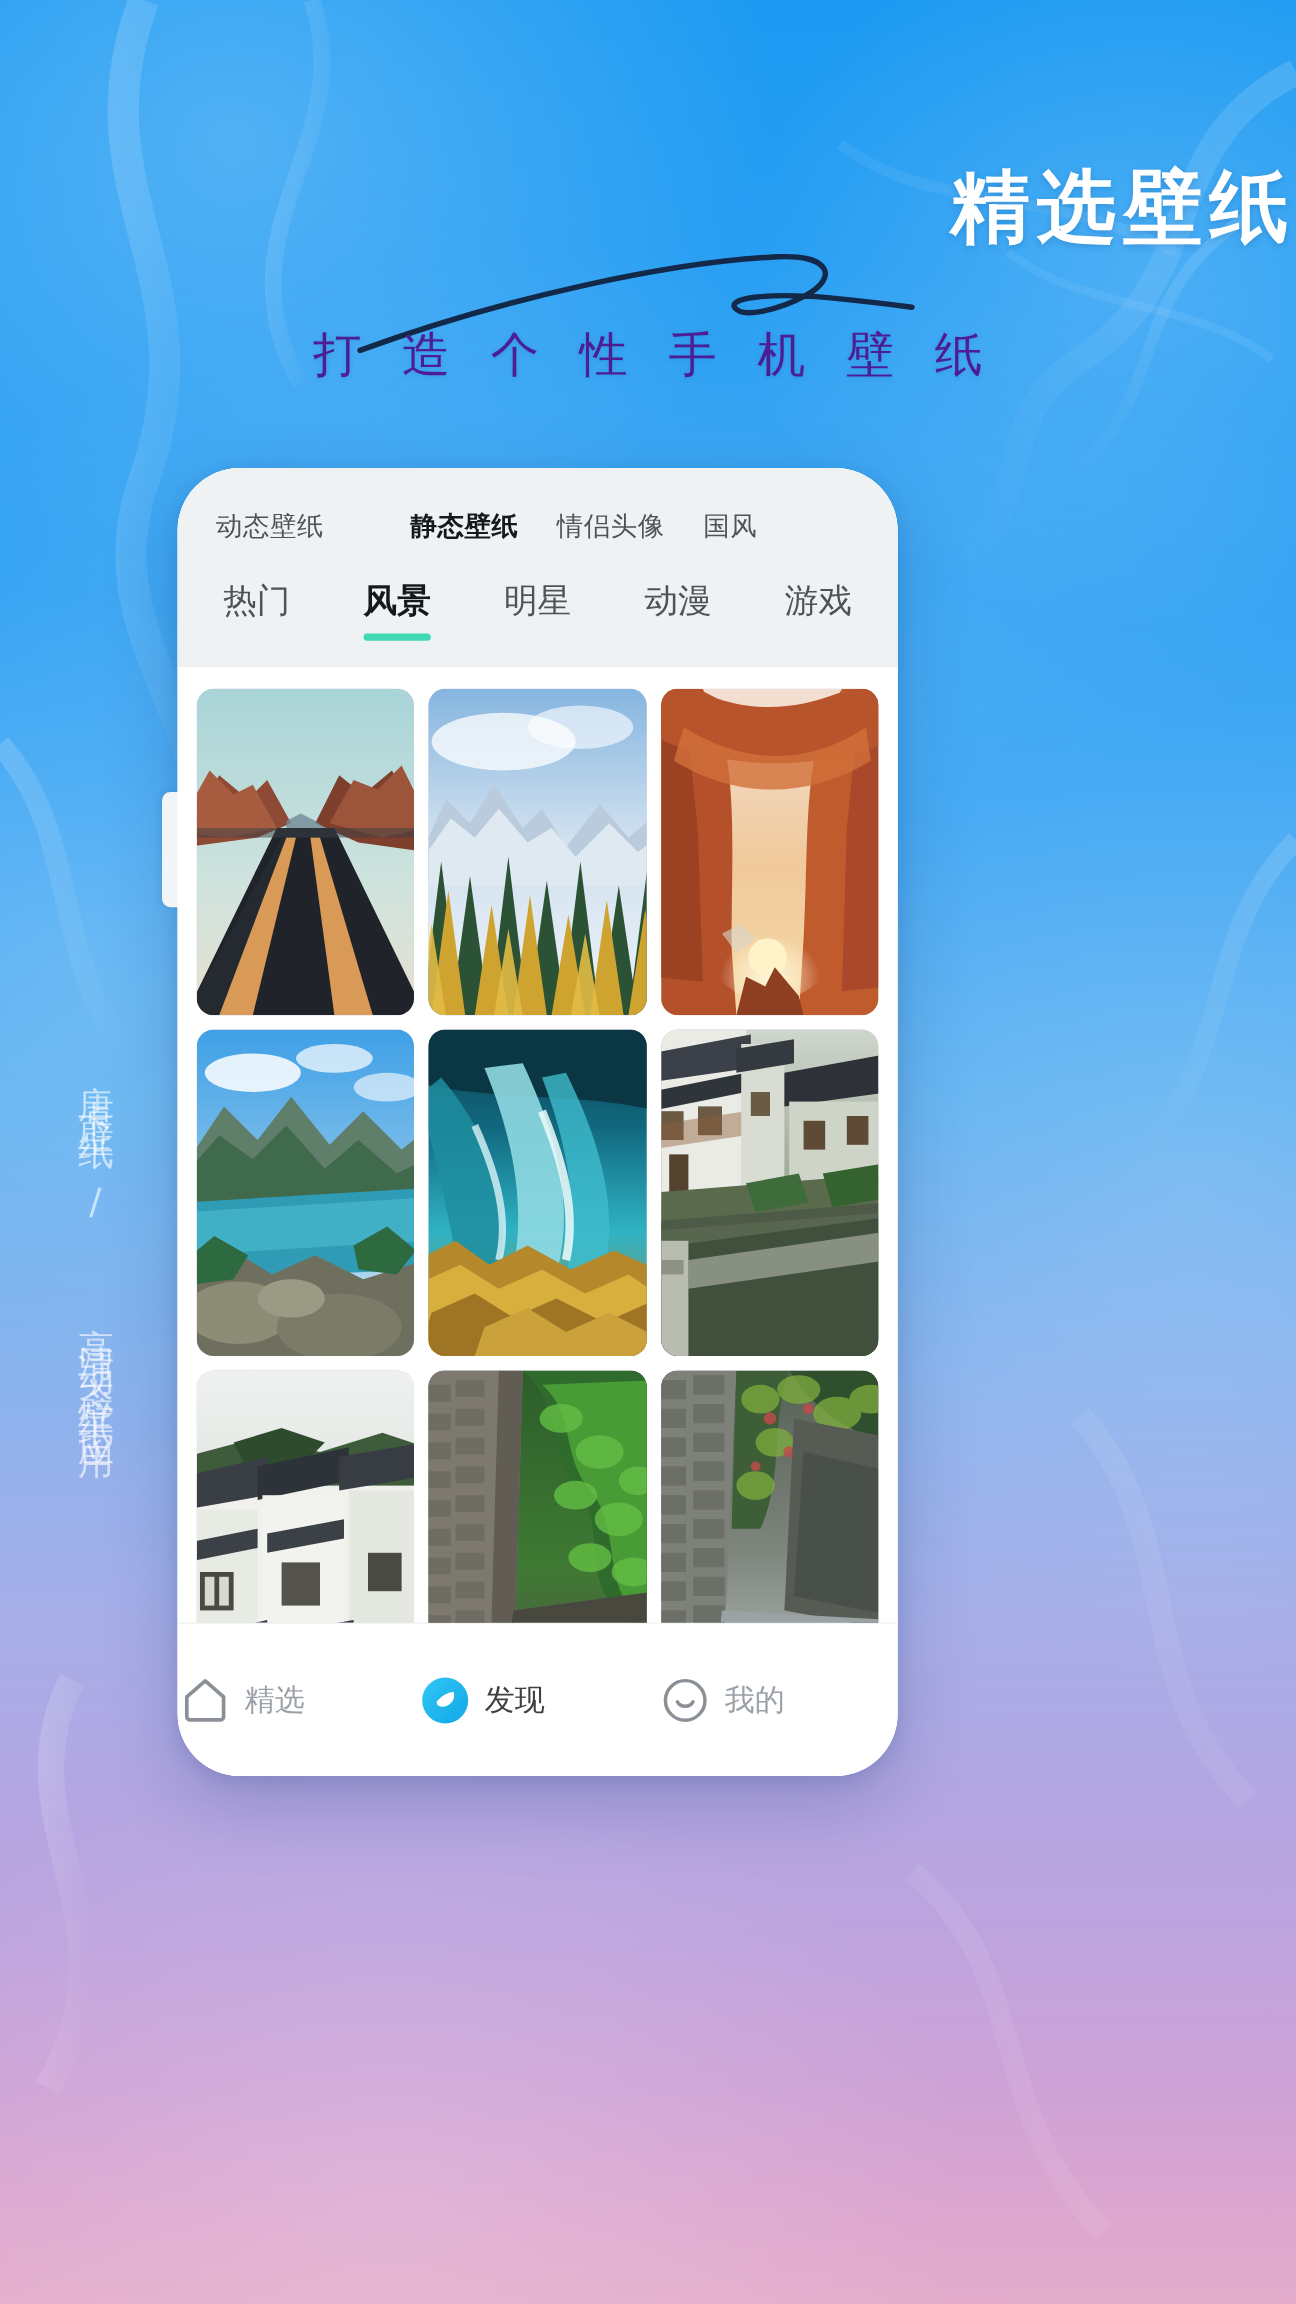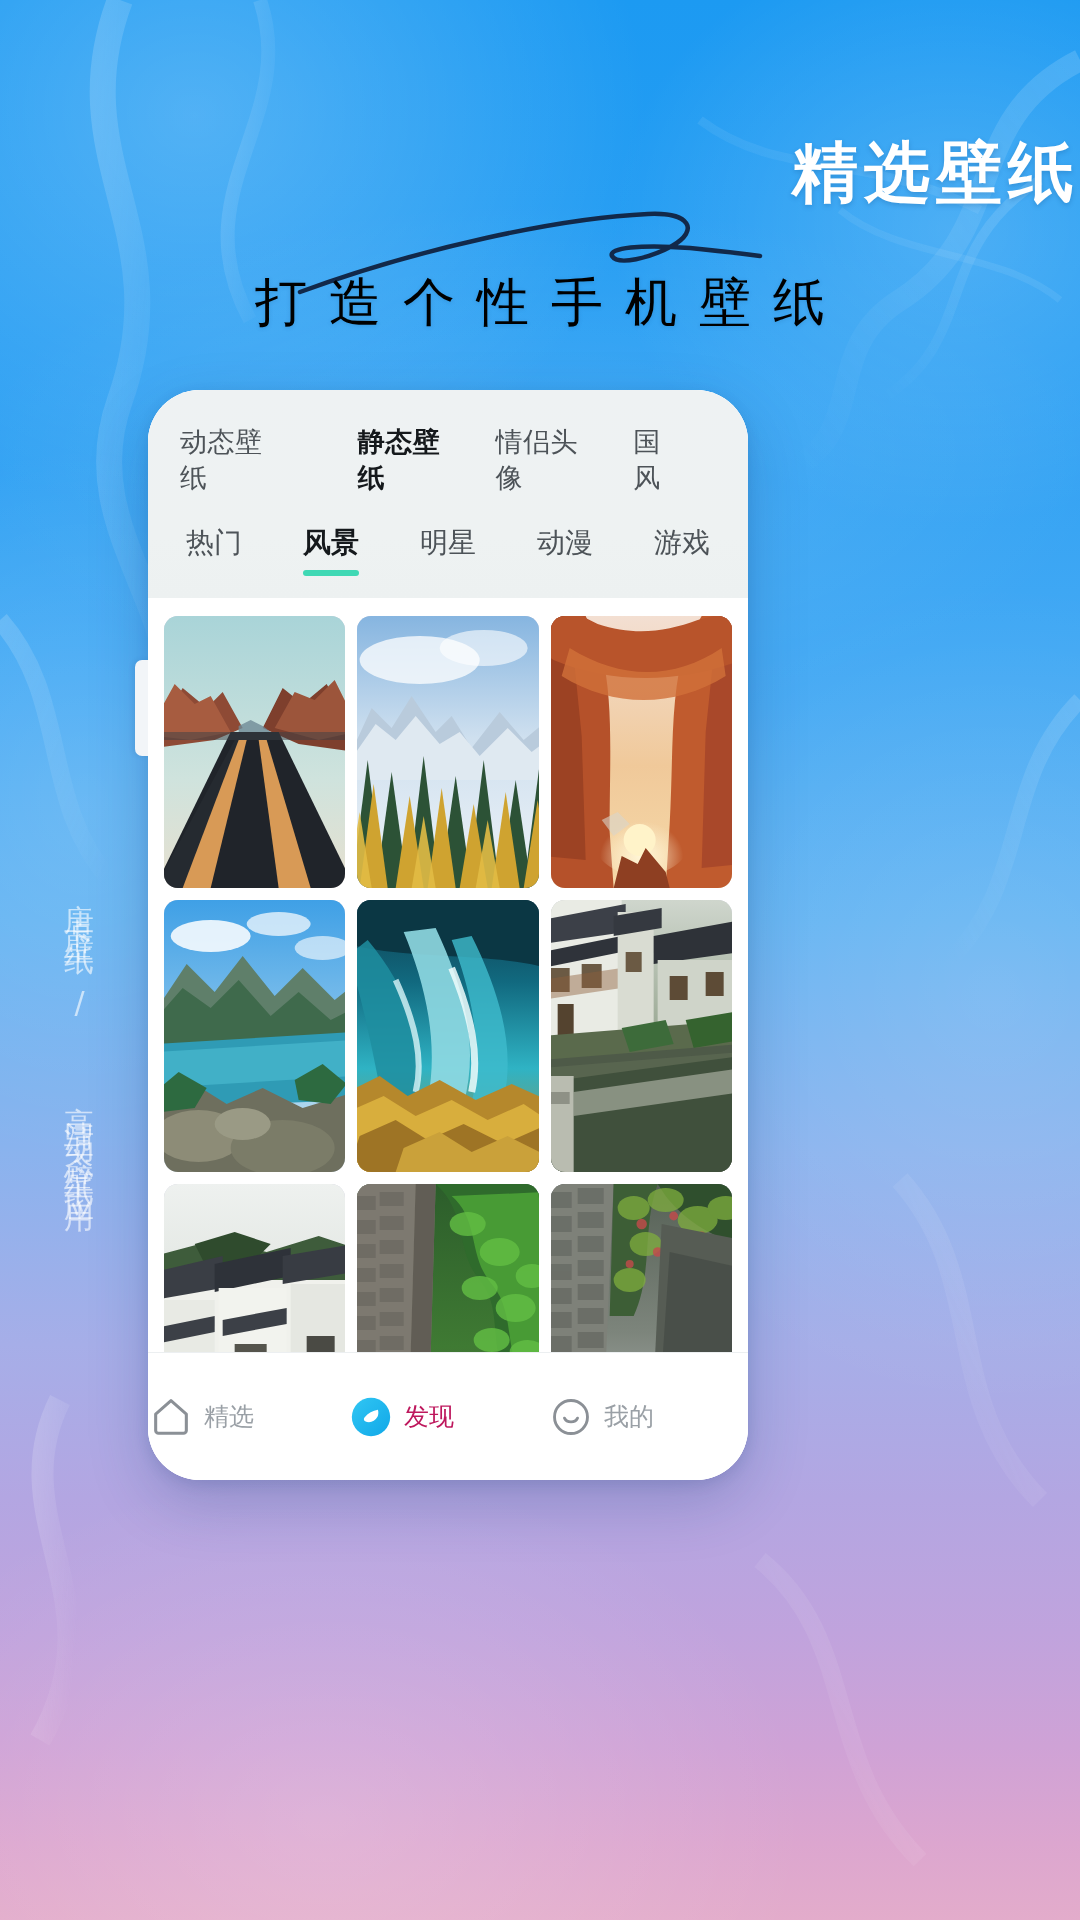--- a/index.html
+++ b/index.html
@@ -62,22 +62,22 @@
     font-size:30px;
     color:#ffffff;
     letter-spacing:2px;
     white-space:nowrap;
   }
   #pinyin span { display:inline-block; width:74px; text-align:center; }
   #subtitle {
     position:absolute; top:268px; left:0; right:0;
     text-align:center;
     font-family:"DejaVu Serif","Liberation Serif",serif;
-    font-size:52px;
-    color:#000000;
+    font-size:40px;
+    color:#4c1d95;
     white-space:nowrap;
     text-shadow:0 1px 4px rgba(0,60,120,.16);
   }
   #subtitle span { display:inline-block; width:74px; text-align:center; }
 
   
   #side-text {
     position:absolute; left:58px; top:880px;
     writing-mode:vertical-rl; text-orientation:upright;
     font-size:30px; letter-spacing:14px;
@@ -115,21 +115,21 @@
     background:linear-gradient(180deg,#eef2f3 0%,#eef2f2 70%,#edf1f1 100%);
     padding:34px 0 0 0;
     flex:0 0 auto;
   }
   .tabrow {
     display:flex; align-items:flex-end;
     padding:0 30px;
   }
   #tabrow-main { gap:0; justify-content:flex-start; padding-left:32px; }
   #tabrow-main .tab {
-    font-size:27px; color:#4d5358; padding:0 18px 0 0; margin-right:14px;
+    font-size:22px; color:#4d5358; padding:0 18px 0 0; margin-right:14px;
     font-family:"DejaVu Sans","Liberation Sans",sans-serif;
     letter-spacing:.5px;
   }
   #tabrow-main .tab.active { color:#15191c; font-weight:bold;margin-left:40px; }
   #tabrow-sub { margin-top:28px; padding:0 38px 16px 38px; justify-content:space-between; padding-bottom:22px;text-align:center; }
   #tabrow-sub .tab {
     position:relative; font-size:28px; color:#4d5358;
     font-family:"DejaVu Sans","Liberation Sans",sans-serif;
     padding-bottom:14px;
   }
@@ -159,21 +159,21 @@
     display:flex; align-items:center;
   }
   .nav-item {
     flex:1; display:flex; flex-direction:row; align-items:center; gap:10px;
   }
   .nav-icon { width:46px; height:46px; display:block; }
   .nav-label {
     font-size:25px; color:#9aa0a6;
     font-family:"DejaVu Sans","Liberation Sans",sans-serif;
   }
-  .nav-item.active .nav-label { color:#be185d; }
+  .nav-item.active .nav-label { color:#404040; }
 </style>
 </head>
 <body>
 
 <div id="bg"></div>
 <svg id="bg-swirl" viewBox="0 0 1080 1920" preserveAspectRatio="none">
   <defs>
     <linearGradient id="swg" x1="0" y1="0" x2="1" y2="1">
       <stop offset="0%" stop-color="#ffffff" stop-opacity=".30"></stop>
       <stop offset="100%" stop-color="#ffffff" stop-opacity="0"></stop>

